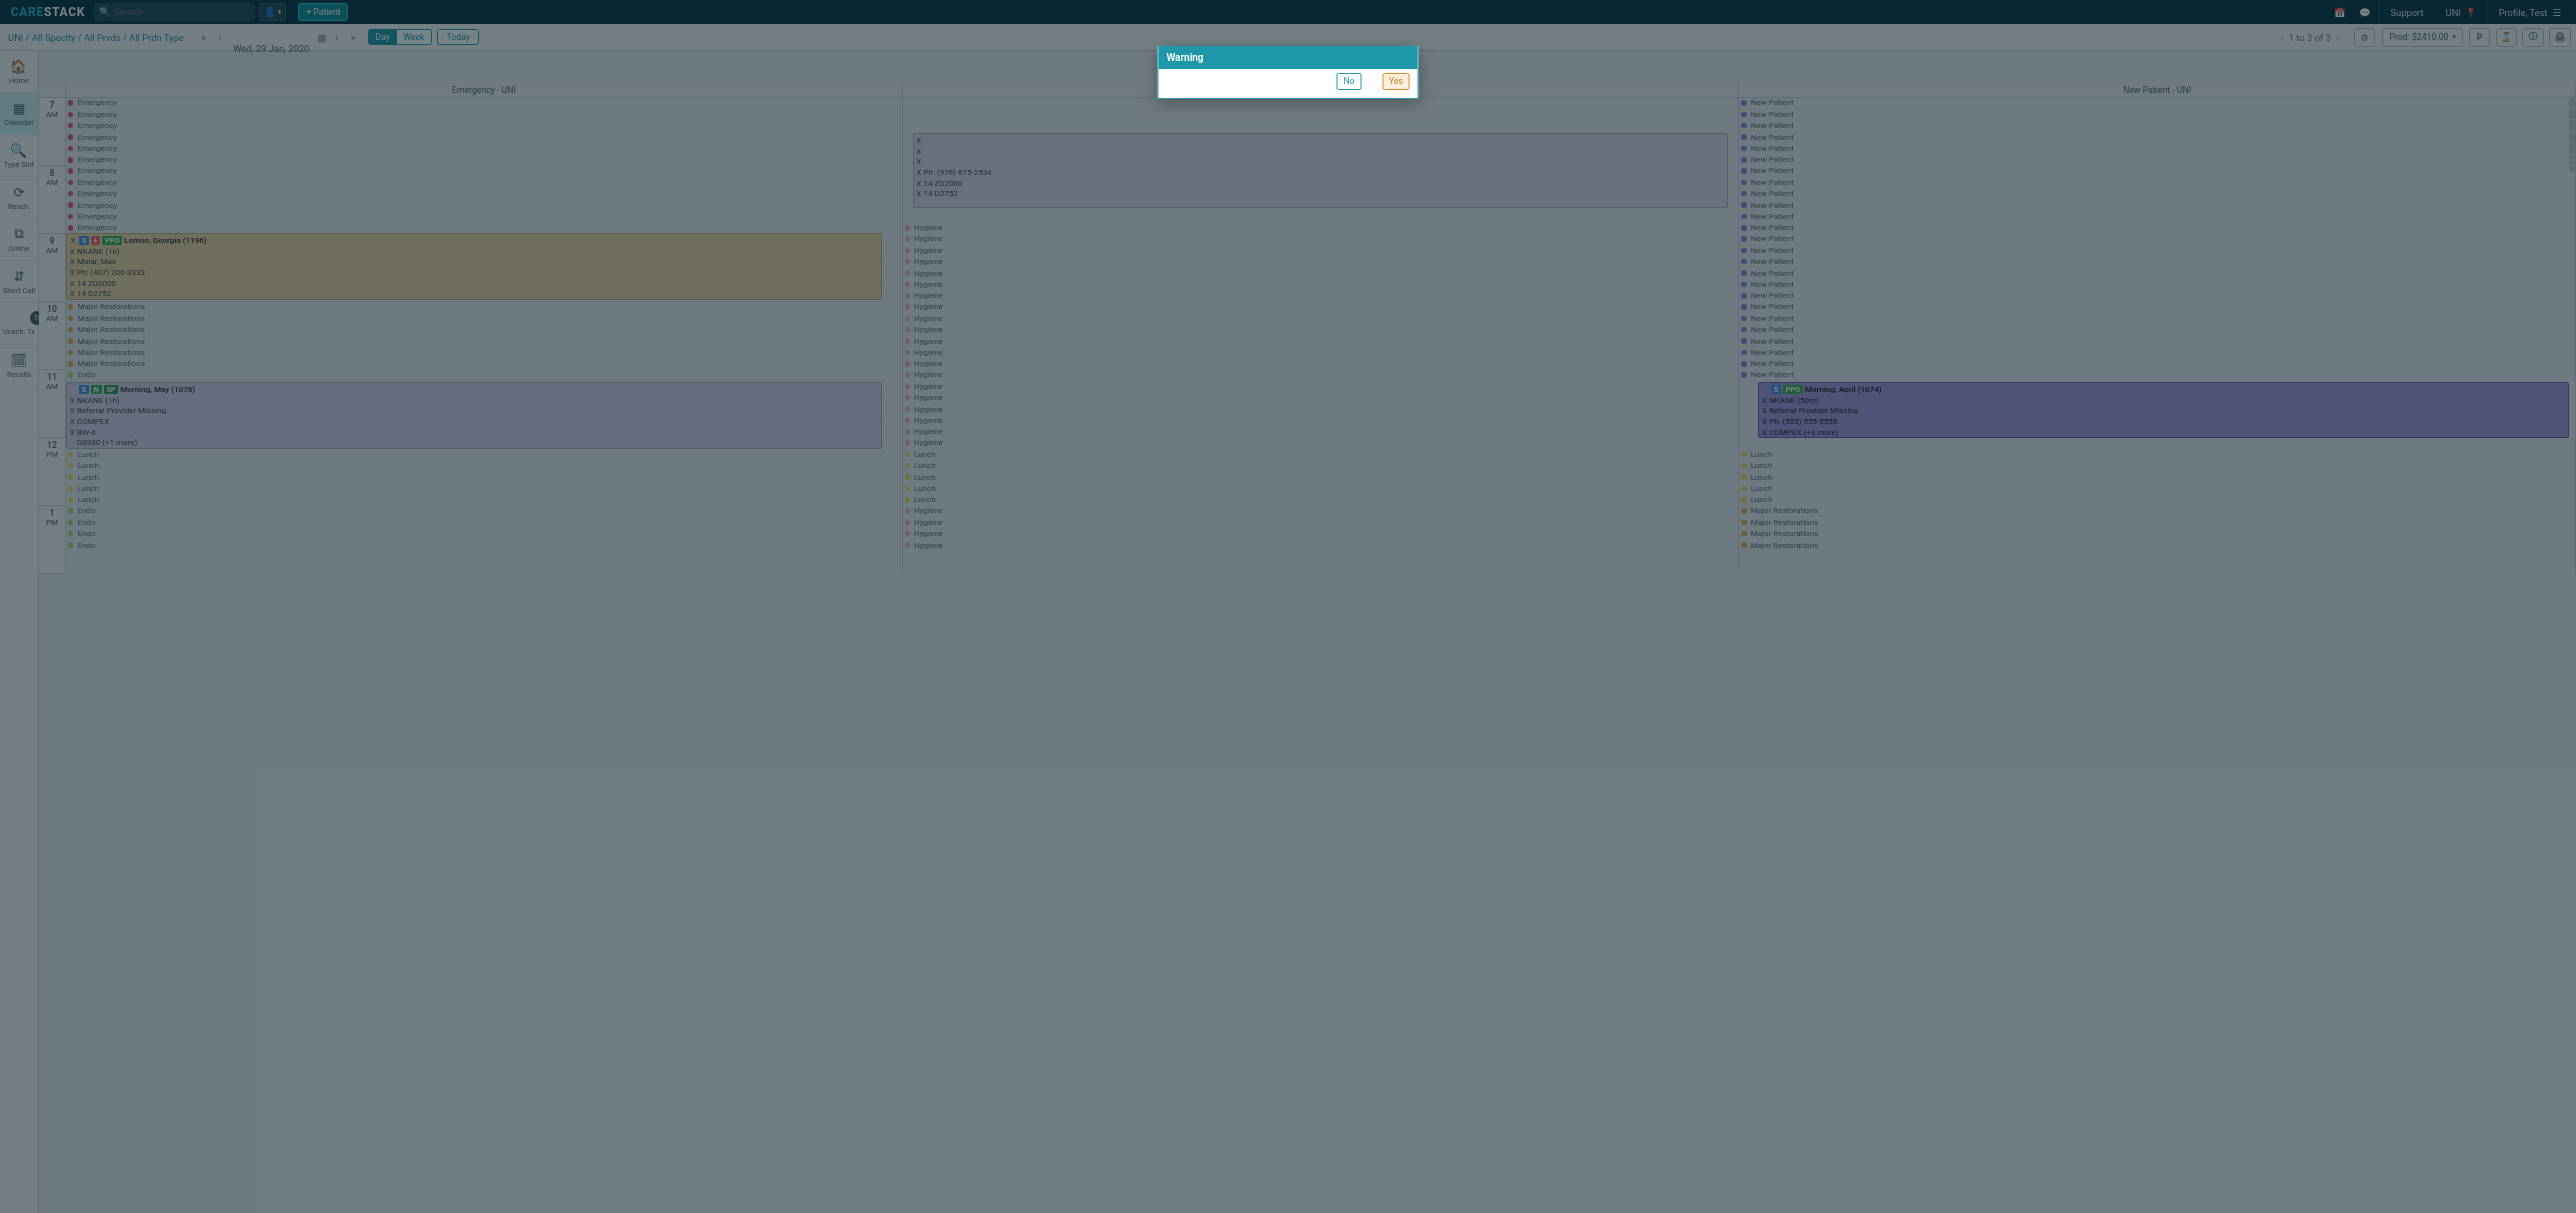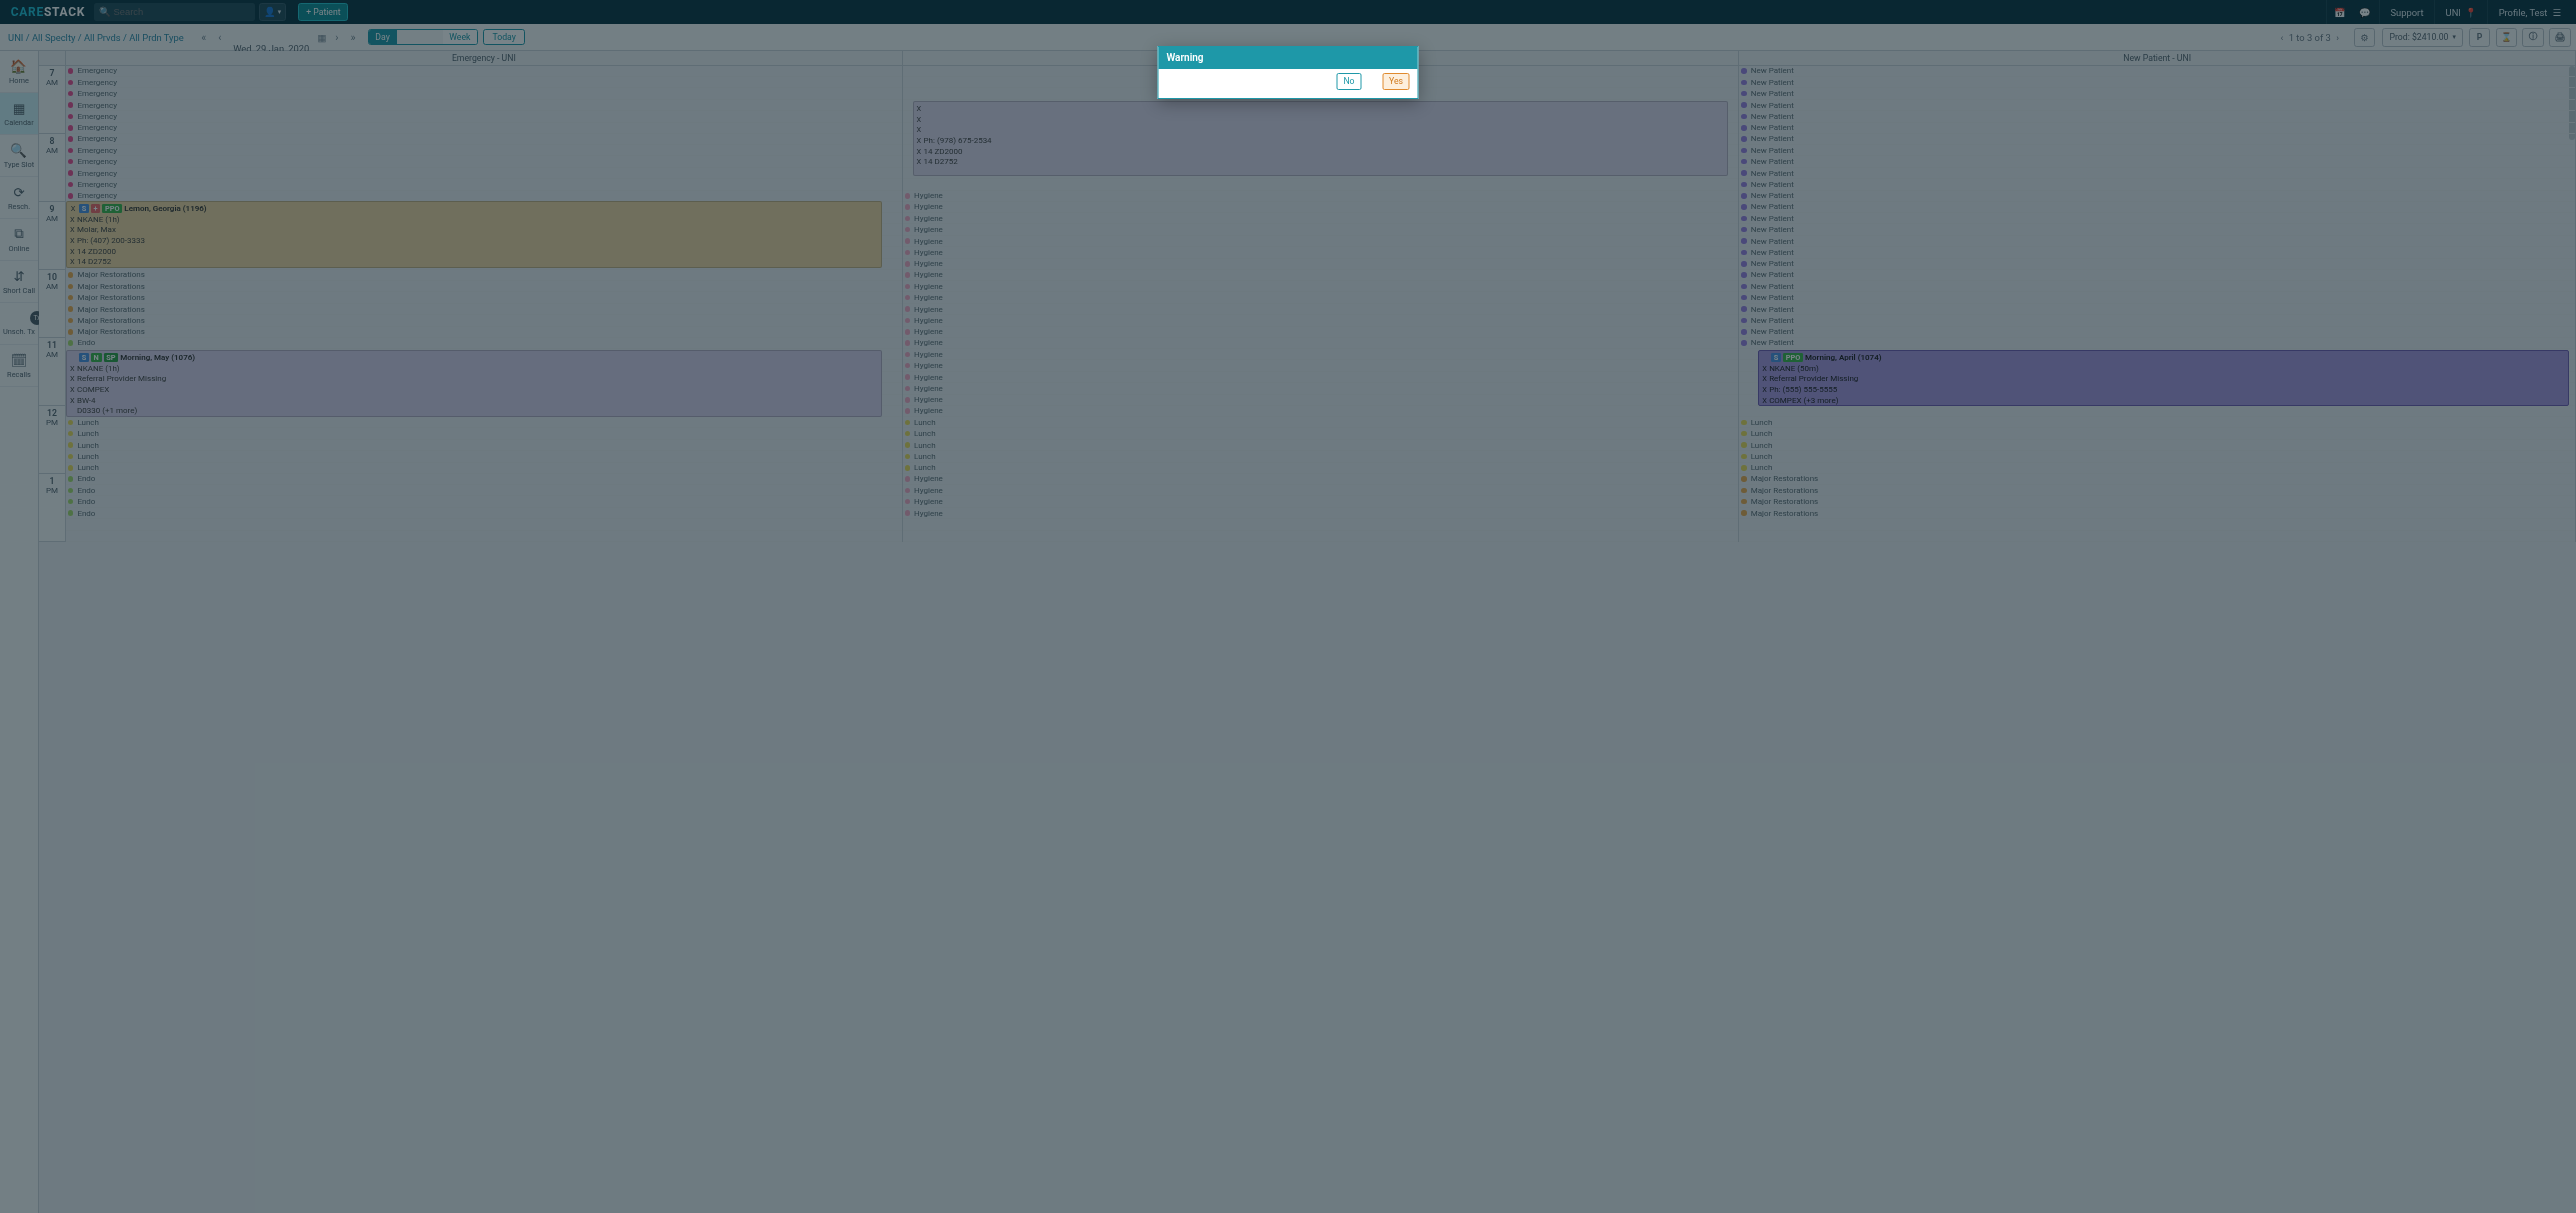--- a/index.html
+++ b/index.html
@@ -20,21 +20,21 @@
   .top-right .top-btn { display: flex; align-items: center; padding: 0 9.4px; height: 100%; color: #d5e2e8; cursor: pointer; font-size: 9.4px; }
   .top-right .top-icon { padding: 0 6.7px; }
 
   
   .subbar { display: flex; align-items: center; height: 27px; background: #f3f5f7; border-bottom: 0.7px solid #c7ced4; padding: 0 5.4px; }
   .subbar .crumbs { color: #2e8aa7; font-size: 9.4px; padding-left: 2.7px; }
   .subbar .nav-arrows { display: flex; align-items: center; margin-left: 12px; }
   .nav-arr { width: 16px; text-align: center; color: #7a8a94; cursor: pointer; font-size: 10.7px; }
   .subbar .date-lbl { color: #55646e; font-size: 9.4px; padding: 0 5.4px; margin-top: 23px; }
   .mini-cal-icon { color: #7a8a94; cursor: pointer; padding: 0 2.7px; }
-  .dayweek { display: inline-flex; border: 0.7px solid #1e98a8; border-radius: 2.7px; overflow: hidden; margin-left: 6.7px; gap: 46px; }
+  .dayweek { display: inline-flex; border: 0.7px solid #1e98a8; border-radius: 2.7px; overflow: hidden; margin-left: 6.7px; }
   .dayweek .dw { padding: 2px 6.7px; font-size: 8.7px; cursor: pointer; }
   .dayweek .dw.active { background: #1e98a8; color: #fff; }
   .dayweek .dw.inactive { background: #fff; color: #1e98a8; }
   .today-btn { display: inline-block; padding: 2px 8px; font-size: 8.7px; border: 0.7px solid #1e98a8; color: #1e98a8; border-radius: 2.7px; margin-left: 5.4px; cursor: pointer; background: #fff; }
   .subbar .pager { margin-left: auto; display: flex; align-items: center; color: #6c7a84; font-size: 9.4px; }
   .pager .parr { padding: 0 5.4px; cursor: pointer; }
   .gear-box { width: 21.4px; height: 19px; border: 0.7px solid #b8c1c8; border-radius: 2.7px; display: flex; align-items: center; justify-content: center; margin-left: 9.4px; cursor: pointer; color: #6c7a84; }
   .prod-box { height: 19px; border: 0.7px solid #b8c1c8; border-radius: 2.7px; display: flex; align-items: center; padding: 0 6.7px; margin-left: 6.7px; color: #55646e; font-size: 8.7px; cursor: pointer; }
   .sq-btn { width: 21.4px; height: 19px; border: 0.7px solid #b8c1c8; border-radius: 2.7px; display: flex; align-items: center; justify-content: center; margin-left: 5.4px; cursor: pointer; color: #6c7a84; font-size: 8.7px; font-weight: 700; }
 
@@ -42,21 +42,21 @@
   .main { position: absolute; top: 51px; bottom: 0; left: 0; right: 0; display: flex; }
 
   
   .sidenav { width: 39px; background: #f3f5f7; border-right: 0.7px solid #c7ced4; display: flex; flex-direction: column; }
   .sidenav .sn-item { height: 42px; display: flex; flex-direction: column; align-items: center; justify-content: center; color: #55646e; border-bottom: 0.7px solid #e2e6ea; cursor: pointer; font-size: 7.4px; }
   .sidenav .sn-item.active { background: #cdeef3; }
   .sidenav .sn-item .sn-ic { font-size: 13.4px; margin-bottom: 2px; }
   .sidenav .sn-item .tx-circle { width: 14.7px; height: 14.7px; border-radius: 50%; background: #4a5a64; color: #fff; font-size: 6.7px; display: flex; align-items: center; justify-content: center; margin-bottom: 2px; margin-left: 36px; }
 
   
-  .calendar { flex: 1; display: flex; flex-direction: column; overflow: hidden; }
+  .calendar { flex: 1; display: flex; flex-direction: column; overflow: hidden; margin-top: 32px; }
   .col-headers { display: flex; height: 14.7px; border-bottom: 0.7px solid #c7ced4; }
   .col-headers .time-spacer { width: 27px; background: #eaedef; border-right: 0.7px solid #c7ced4; }
   .col-headers .ch { flex: 1; background: #eaedef; border-right: 0.7px solid #c7ced4; text-align: center; font-size: 8.7px; color: #55646e; line-height: 14.7px; }
 
   .grid { flex: 1; overflow-y: auto; position: relative; }
   .hours { position: relative; }
   .hour-row { display: flex; height: 68px; border-bottom: 0.7px solid #c7ced4; }
   .hour-row .time-cell { width: 27px; text-align: center; font-size: 8px; color: #55646e; background: #f3f5f7; border-right: 0.7px solid #c7ced4; padding-top: 2.7px; }
   .hour-row .time-cell .hr { font-size: 8.7px; font-weight: 600; }
   .hour-row .hour-col { flex: 1; border-right: 0.7px solid #c7ced4; position: relative; }

